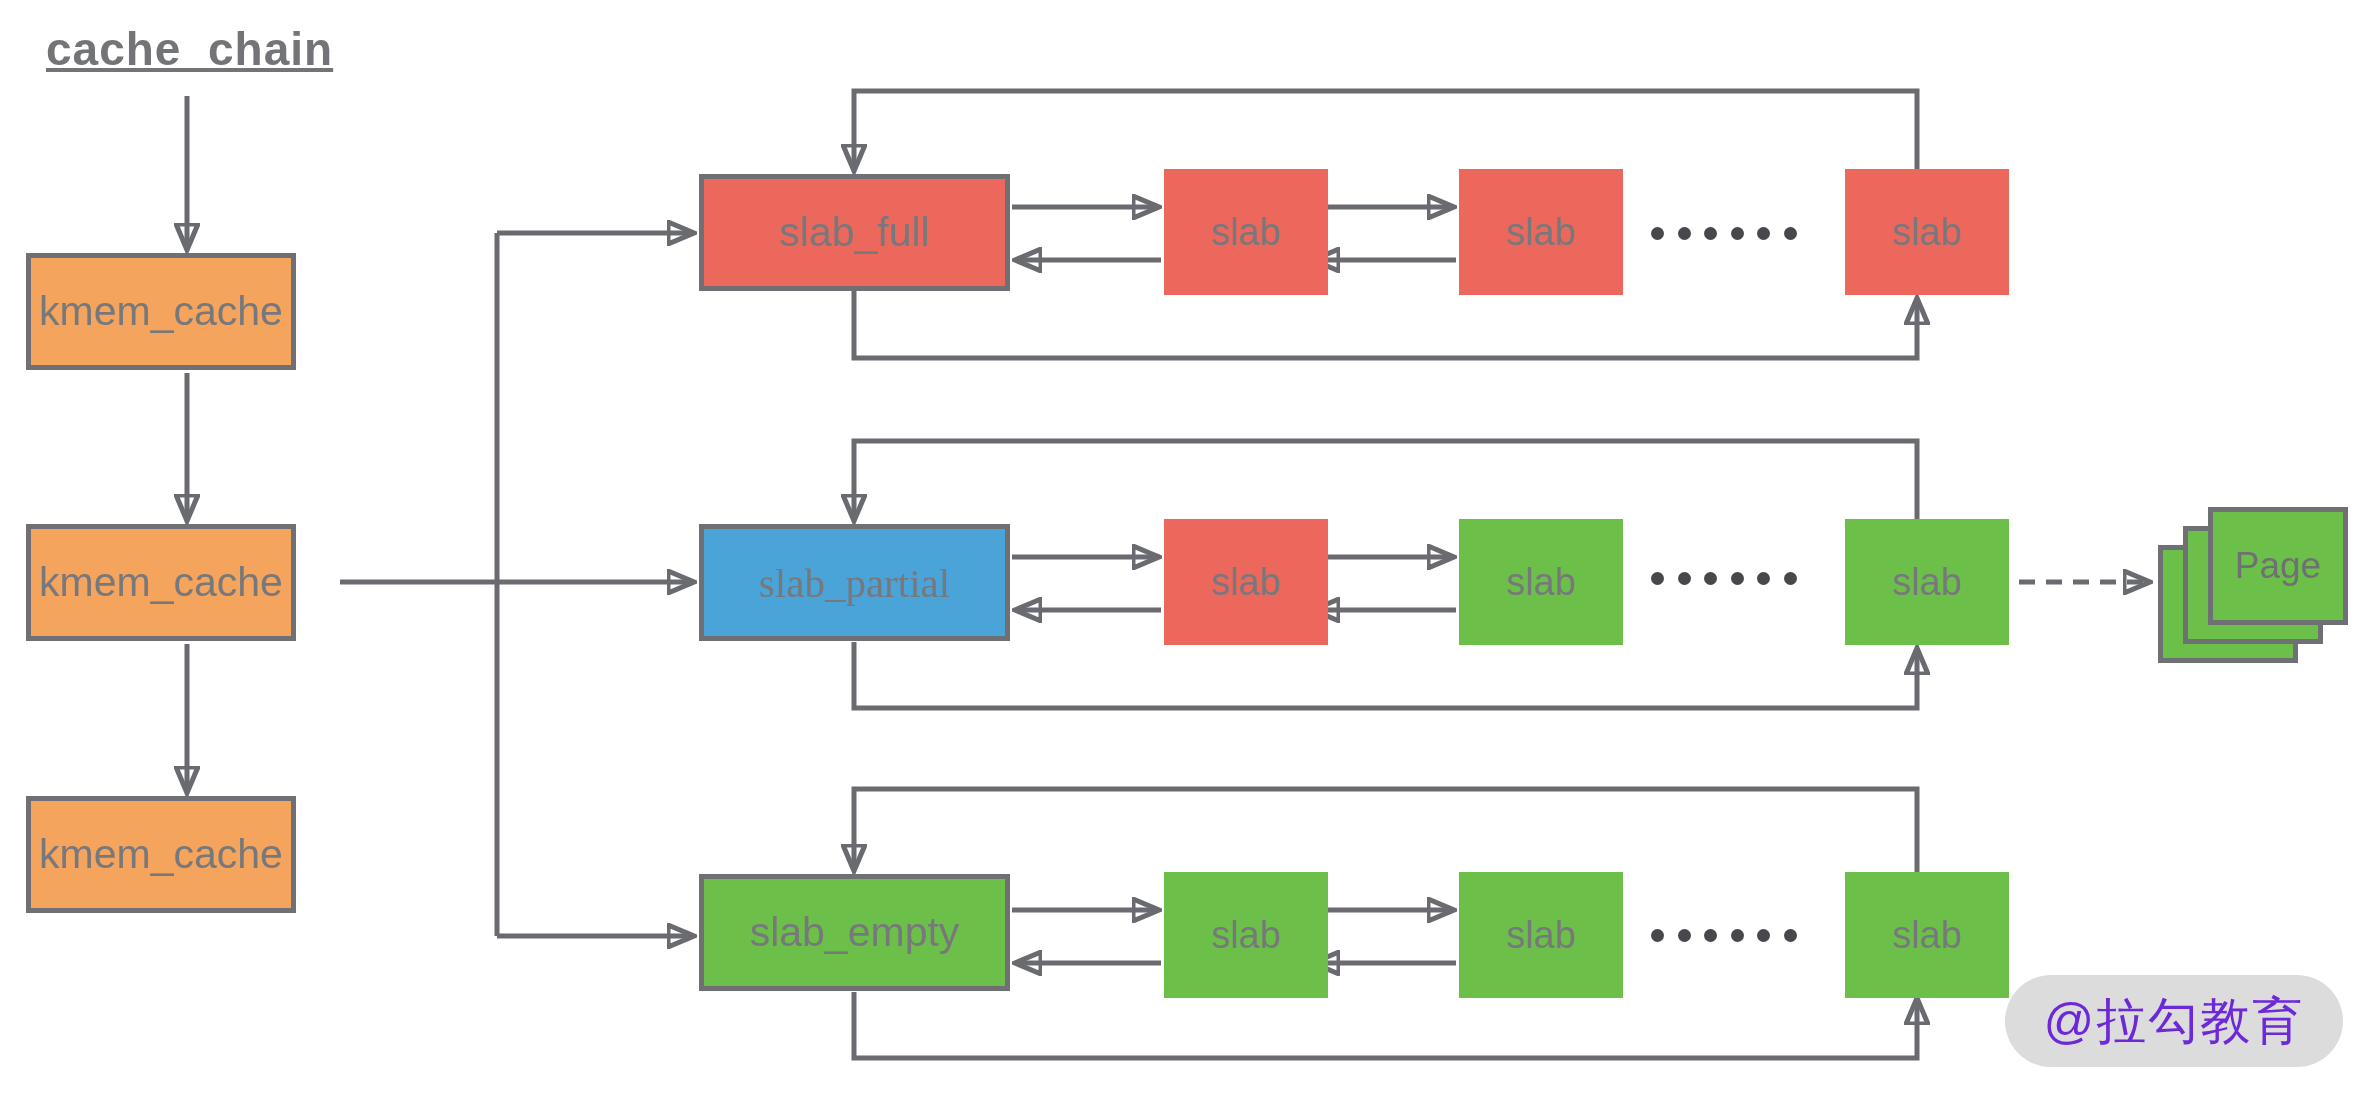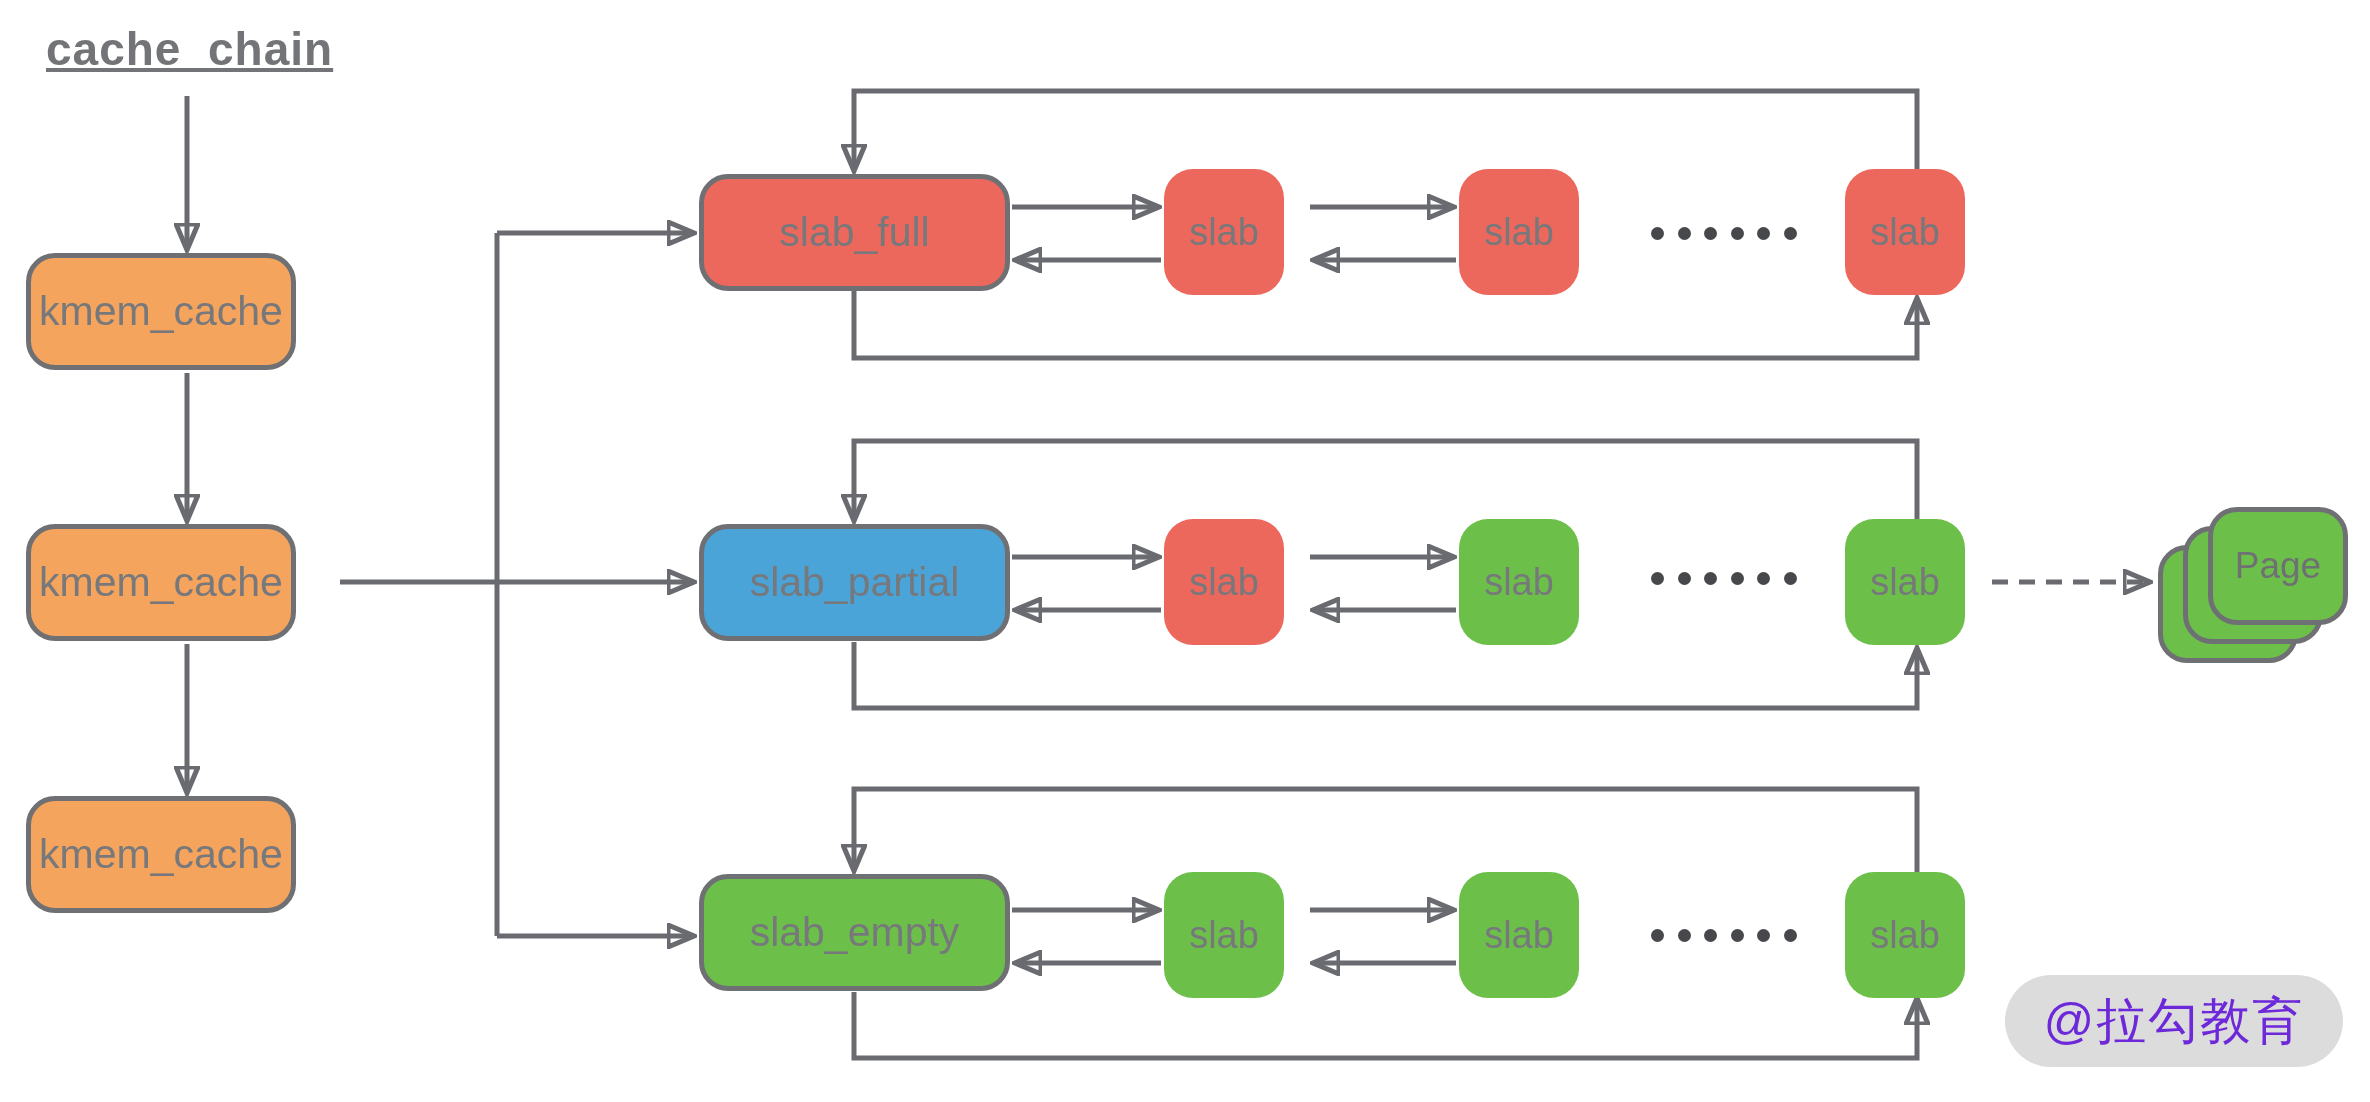--- a/index.html
+++ b/index.html
@@ -7,26 +7,26 @@
     position:relative;width:2370px;height:1102px;background:#ffffff;overflow:hidden;
     font-family:"Liberation Sans","DejaVu Sans",sans-serif;
   }
   .title{
     position:absolute;left:46px;top:22px;font-size:46px;font-weight:600;color:#737478;
     letter-spacing:1px;
     text-decoration:underline;
   }
   .box{
     position:absolute;display:flex;align-items:center;justify-content:center;
-    box-sizing:border-box;color:#77787c;border-radius:29px;
+    box-sizing:border-box;color:#77787c;
   }
   .bordered{border:5px solid #6f7074;}
   .kmem{left:26px;width:270px;height:117px;font-size:41px;}
   .head{left:699px;width:311px;height:117px;font-size:41px;}
-  .slab{width:120px;height:126px;font-size:38px;}
+  .slab{width:164px;height:126px;font-size:38px;}
   .pagecard{width:140px;height:118px;font-size:37px;color:#6f7074;}
   .dots{position:absolute;width:146px;height:13px;display:flex;justify-content:space-between;align-items:center;}
   .dots i{width:13px;height:13px;border-radius:50%;background:#47484b;}
   .watermark{
     position:absolute;left:2005px;top:975px;width:338px;height:92px;border-radius:46px;
     background:#dcdcdc;color:#6d28d9;display:flex;align-items:center;justify-content:center;
     font-size:50px;letter-spacing:2px;
   }
   svg.wires{position:absolute;left:0;top:0;}
   svg.wires path{stroke:#6a6b70;stroke-width:5;fill:none;}
@@ -88,21 +88,21 @@
   <div class="dots" style="left:1651px;top:227px">
     <i></i>
       <i></i>
       <i></i>
       <i></i>
       <i></i>
       <i></i>
   </div>
   <div class="box slab" style="left: 1845px; top: 169px; background-color: rgb(236, 104, 92);">slab</div>
 
-  <div class="box bordered head" style="top: 524px; background-color: rgb(74, 164, 216);">slab_partial</div>
+  <div class="box bordered head" style="top: 524px; background-color: rgb(74, 164, 216); font-family: Liberation Serif, serif;">slab_partial</div>
   <div class="box slab" style="left: 1164px; top: 519px; background-color: rgb(236, 104, 92);">slab</div>
   <div class="box slab" style="left: 1459px; top: 519px; background-color: rgb(108, 192, 74);">slab</div>
   <div class="dots" style="left:1651px;top:572px">
     <i></i>
       <i></i>
       <i></i>
       <i></i>
       <i></i>
       <i></i>
   </div>

